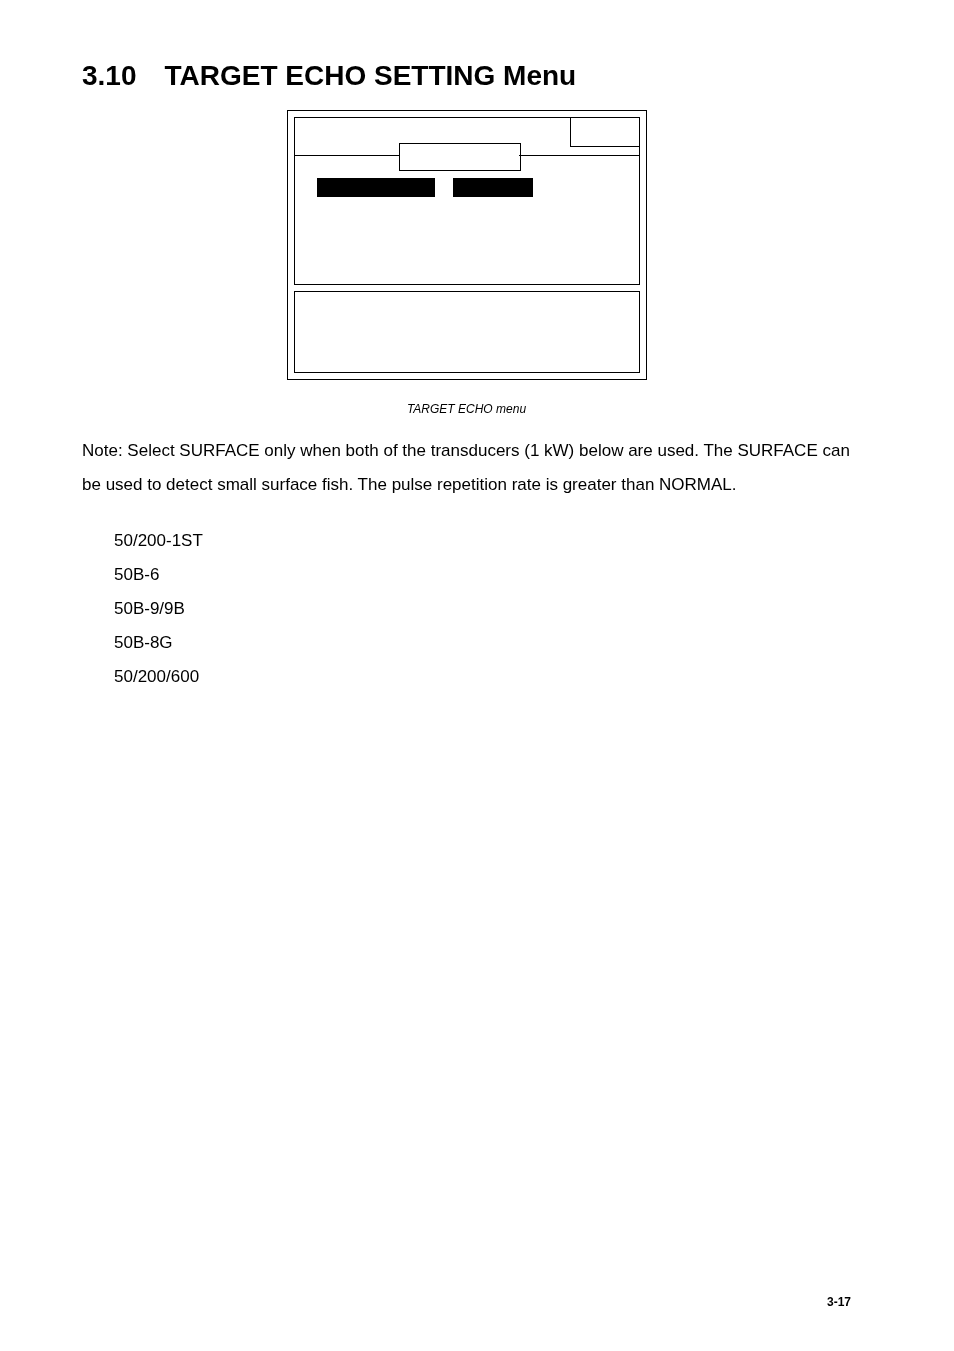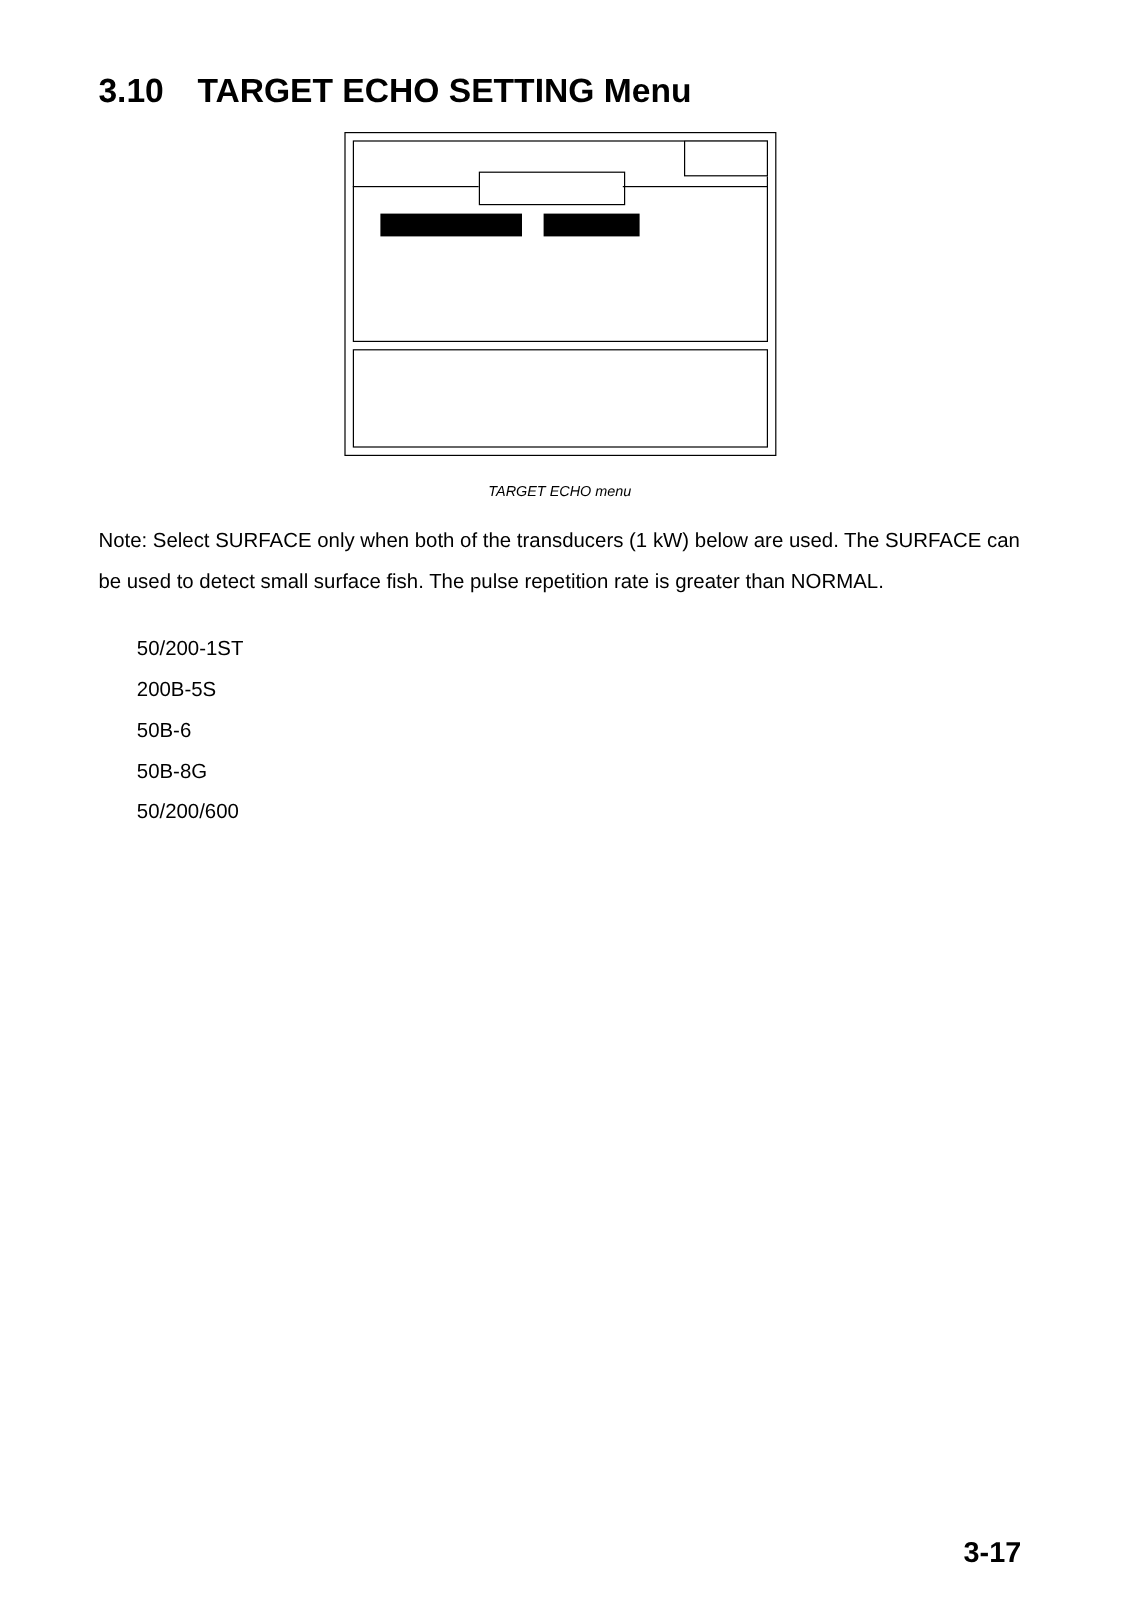--- a/index.html
+++ b/index.html
@@ -118,21 +118,21 @@
     font-size: 17px;
     line-height: 2.0;
   }
   .transducer-item {
     display: block;
   }
   .page-number {
     position: absolute;
     bottom: 42px;
     right: 82px;
-    font-size: 24px;
+    font-size: 12px;
     font-weight: bold;
   }
 </style>
 </head>
 <body>
 
 <div class="page">
 
   <h2 class="section-title">
     <span class="section-no">3.10</span><span>TARGET ECHO SETTING Menu</span>
@@ -154,21 +154,21 @@
       <div class="menu-bottom"></div>
     </div>
   </div>
 
   <div class="figure-caption">TARGET ECHO menu</div>
 
   <p class="body-para">Note: Select SURFACE only when both of the transducers (1 kW) below are used. The SURFACE can be used to detect small surface fish. The pulse repetition rate is greater than NORMAL.</p>
 
   <div class="transducer-list">
     <span class="transducer-item">50/200-1ST</span>
-    <span class="transducer-item">200B-5S</span>
     <span class="transducer-item">50B-6</span>
+    <span class="transducer-item">50B-9/9B</span>
     <span class="transducer-item">50B-8G</span>
     <span class="transducer-item">50/200/600</span>
   </div>
 
   <div class="page-number">3-17</div>
 
 </div>
 
 </body></html>

